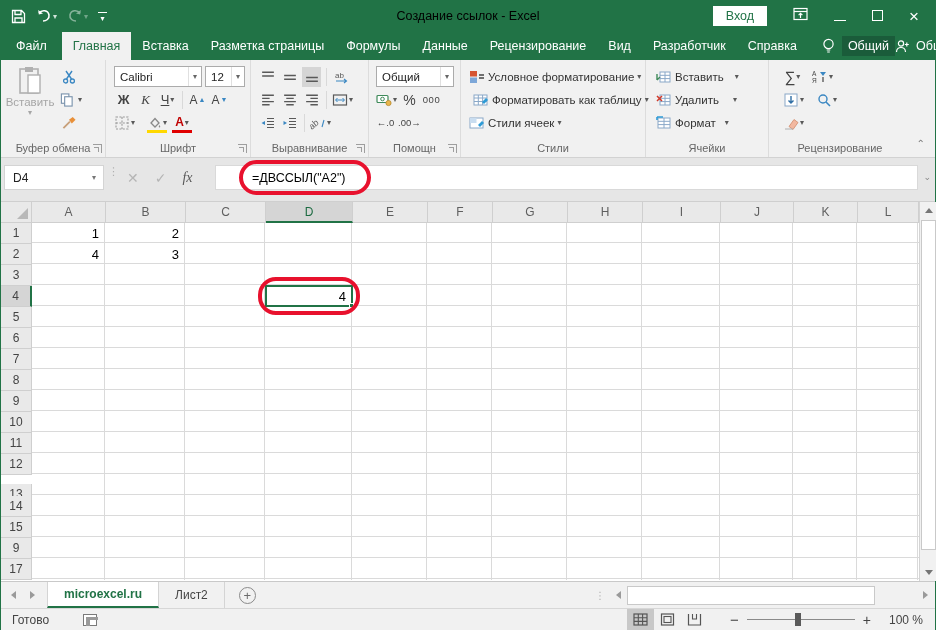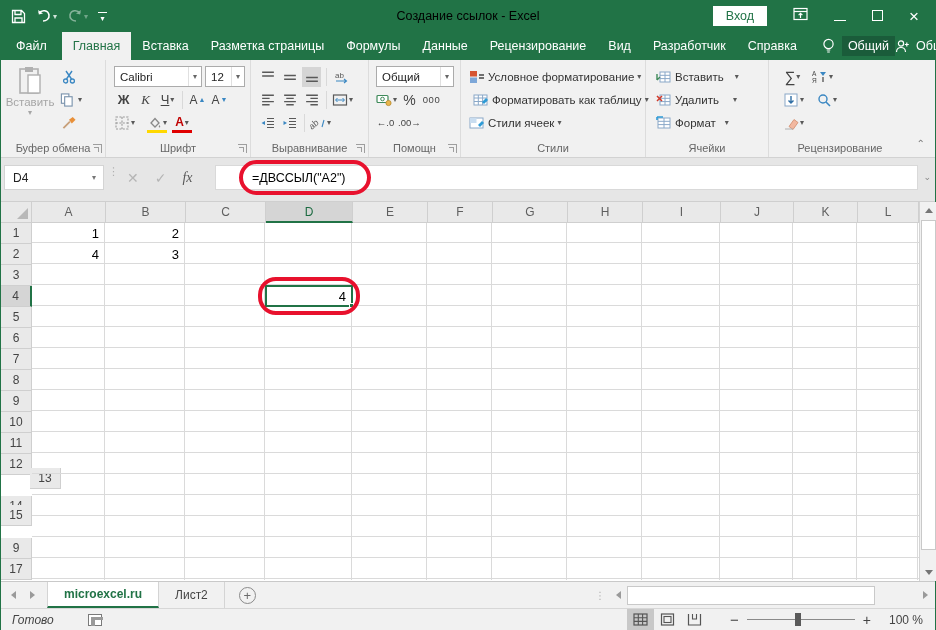--- a/index.html
+++ b/index.html
@@ -97,21 +97,21 @@
   .addsheet { display:flex; align-items:center; margin-left:14px; }
   .pluscirc { width:17px; height:17px; border-radius:50%; border:1px solid #8a8a8a; color:#6a6a6a; font-size:13px; line-height:15px; text-align:center; }
   .hscroll { margin-left:auto; display:flex; align-items:center; gap:0; padding-right:1px; }
   .hs-drag { color:#b0b0b0; font-size:10px; letter-spacing:1px; margin-right:4px; }
   .hs-btn { width:17px; height:19px; background:#f1f1f1; display:flex; align-items:center; justify-content:center; }
   .hs-track { width:290px; height:19px; background:#f1f1f1; position:relative; }
   .hs-thumb { position:absolute; left:0; top:0; width:248px; height:19px; background:#fff; border:1px solid #c9c9c9; }
 
   
   .statusbar { position:absolute; top:608px; left:0; right:0; height:22px; background:#f1f1f1; border-top:1px solid #d7d7d7; display:flex; align-items:center; font-size:12px; color:#444; }
-  .st-ready { padding-left:11px;font-style:italic; }
+  .st-ready { padding-left:11px; }
   .st-macro { margin-left:34px; width:14px; height:12px; border:1px solid #7a7a7a; position:relative; background:#fff; }
   .st-macro:after { content:""; position:absolute; left:2px; top:2px; width:8px; height:6px; border-left:4px solid #9a9a9a; border-top:3px solid #9a9a9a; }
   .st-right { margin-left:auto; display:flex; align-items:center; gap:0; padding-right:12px; }
   .viewbtn { width:27px; height:21px; display:flex; align-items:center; justify-content:center; }
   .viewbtn.active { background:#c8c8c8; }
   .zoomctl { display:flex; align-items:center; margin-left:22px; gap:8px; }
   .zminus { font-size:15px; color:#444; }
   .zplus { font-size:14px; color:#444; }
   .ztrack { width:108px; height:1px; background:#8a8a8a; position:relative; }
   .zthumb { position:absolute; left:48px; top:-6px; width:6px; height:13px; background:#5a5a5a; }
@@ -530,23 +530,23 @@
       <div class="grhead" style="top: 63px;">3</div>
       <div class="grhead selrow" style="top: 84px;">4</div>
       <div class="grhead" style="top: 105px;">5</div>
       <div class="grhead" style="top: 126px;">6</div>
       <div class="grhead" style="top: 147px;">7</div>
       <div class="grhead" style="top: 168px;">8</div>
       <div class="grhead" style="top: 189px;">9</div>
       <div class="grhead" style="top: 210px;">10</div>
       <div class="grhead" style="top: 231px;">11</div>
       <div class="grhead" style="top: 252px;">12</div>
-      <div class="grhead" style="top: 266px; margin-left: 29px;">13</div>
+      <div class="grhead" style="top: 282px;">13</div>
       <div class="grhead" style="top: 294px;">14</div>
-      <div class="grhead" style="top: 303px;">15</div>
+      <div class="grhead" style="top: 315px;">15</div>
       <div class="grhead" style="top: 336px;">9</div>
       <div class="grhead" style="top: 357px;">17</div>
       <div class="vline" style="left: 31px; width: 73px; height: 357px;"></div>
       <div class="vline" style="left: 105px; width: 79px; height: 357px;"></div>
       <div class="vline" style="left: 185px; width: 79px; height: 357px;"></div>
       <div class="vline" style="left: 265px; width: 86px; height: 357px;"></div>
       <div class="vline" style="left: 352px; width: 74px; height: 357px;"></div>
       <div class="vline" style="left: 427px; width: 64px; height: 357px;"></div>
       <div class="vline" style="left: 492px; width: 74px; height: 357px;"></div>
       <div class="vline" style="left: 567px; width: 74px; height: 357px;"></div>

